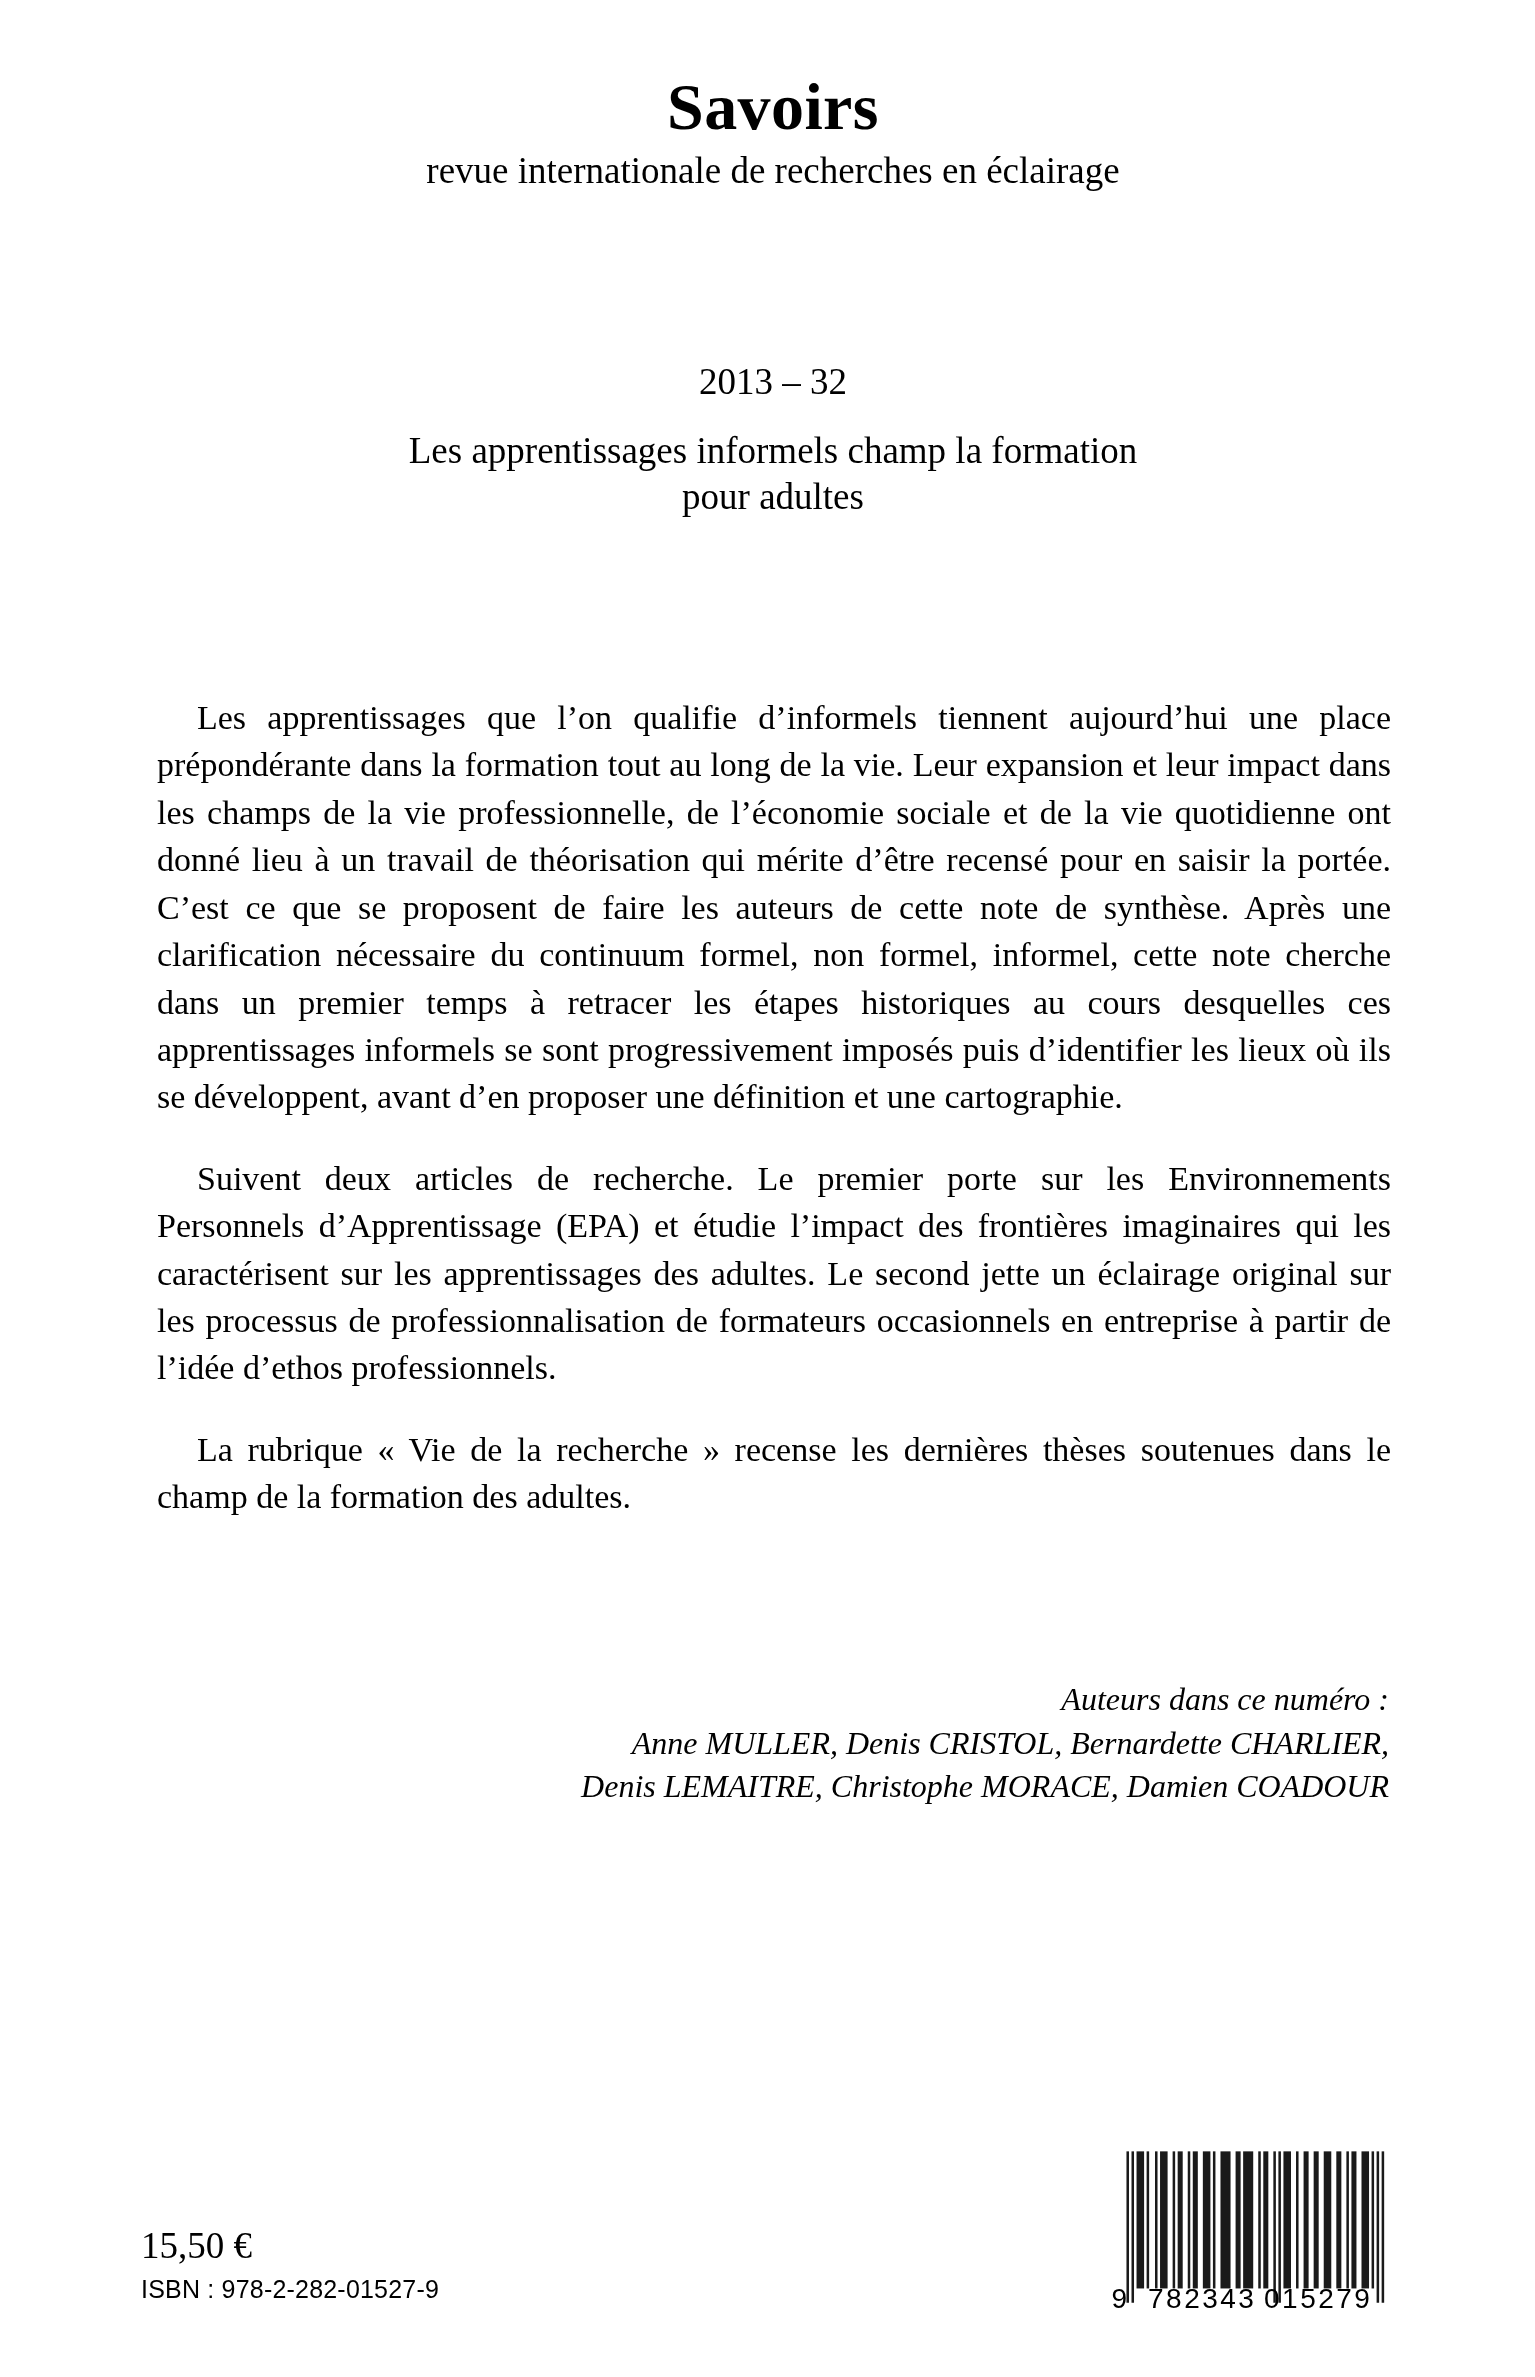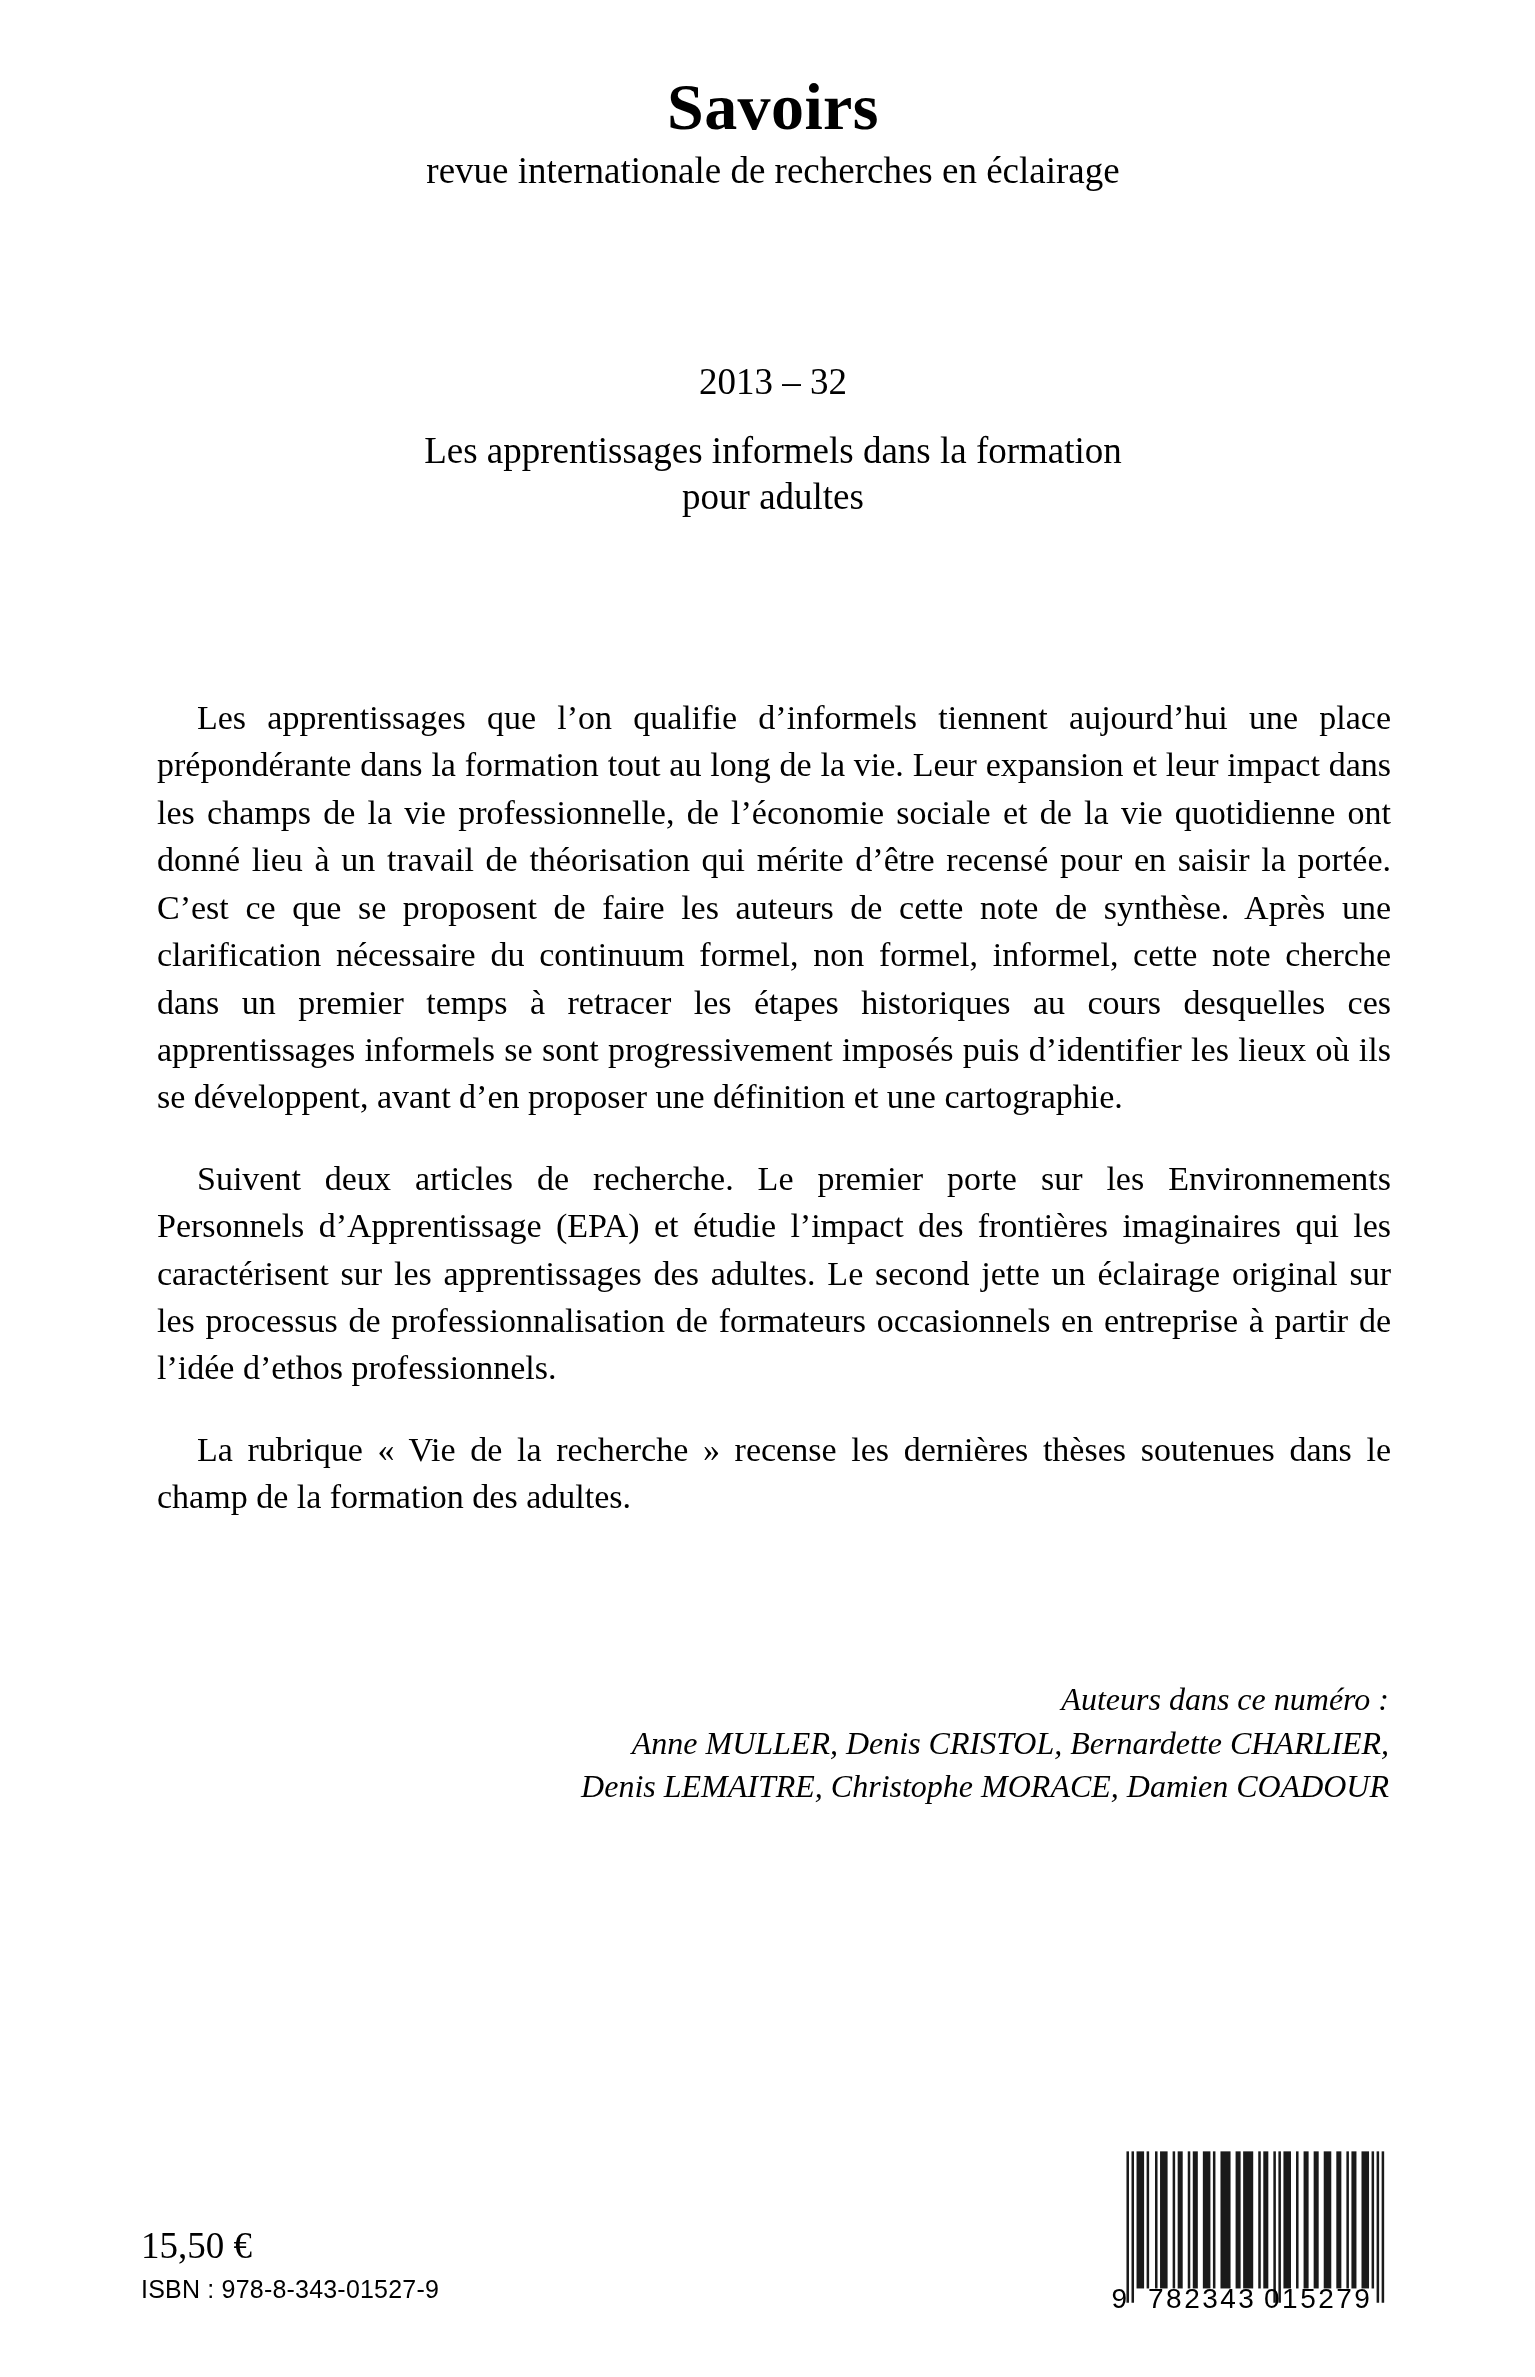--- a/index.html
+++ b/index.html
@@ -148,42 +148,42 @@
   <div class="masthead">
     <div class="journal-title">Savoirs</div>
     <div class="journal-subtitle">
       <span>revue internationale de recherches en éclairage</span>
     </div>
   </div>
 
   <div class="issue-block">
     <span class="issue-number">2013 – 32</span>
     <span class="issue-theme">
-      <span>Les apprentissages informels dans la formation</span>
+      <span>Les apprentissages informels champ la formation</span>
       <span>pour adultes</span>
     </span>
   </div>
 
   <div class="blurb">
     <p>Les apprentissages que l’on qualifie d’informels tiennent aujourd’hui une place prépondérante dans la formation tout au long de la vie. Leur expansion et leur impact dans les champs de la vie professionnelle, de l’économie sociale et de la vie quotidienne ont donné lieu à un travail de théorisation qui mérite d’être recensé pour en saisir la portée. C’est ce que se proposent de faire les auteurs de cette note de synthèse. Après une clarification nécessaire du continuum formel, non formel, informel, cette note cherche dans un premier temps à retracer les étapes historiques au cours desquelles ces apprentissages informels se sont progressivement imposés puis d’identifier les lieux où ils se développent, avant d’en proposer une définition et une cartographie.</p>
     <p>Suivent deux articles de recherche. Le premier porte sur les Environnements Personnels d’Apprentissage (EPA) et étudie l’impact des frontières imaginaires qui les caractérisent sur les apprentissages des adultes. Le second jette un éclairage original sur les processus de professionnalisation de formateurs occasionnels en entreprise à partir de l’idée d’ethos professionnels.</p>
     <p>La rubrique « Vie de la recherche » recense les dernières thèses soutenues dans le champ de la formation des adultes.</p>
   </div>
 
   <div class="authors">
     <span class="authors-label">Auteurs dans ce numéro :</span>
     <span class="authors-names">
       <span>Anne MULLER, Denis CRISTOL, Bernardette CHARLIER,</span>
       <span>Denis LEMAITRE, Christophe MORACE, Damien COADOUR</span>
     </span>
   </div>
 
   <div class="price-block">
     <div class="price">15,50 €</div>
-    <div class="isbn">ISBN : 978-8-343-01527-9</div>
+    <div class="isbn">ISBN : 978-2-282-01527-9</div>
   </div>
 
   <div class="barcode-block">
     <svg class="barcode-bars" viewBox="0 0 330 195" preserveAspectRatio="none">
       <rect x="0" y="0" width="330" height="195" fill="#ffffff"></rect>
       <g fill="#1a1a1a">
 
         <rect x="22" y="4" width="3" height="180"></rect>
         <rect x="28" y="4" width="3" height="180"></rect>
 

